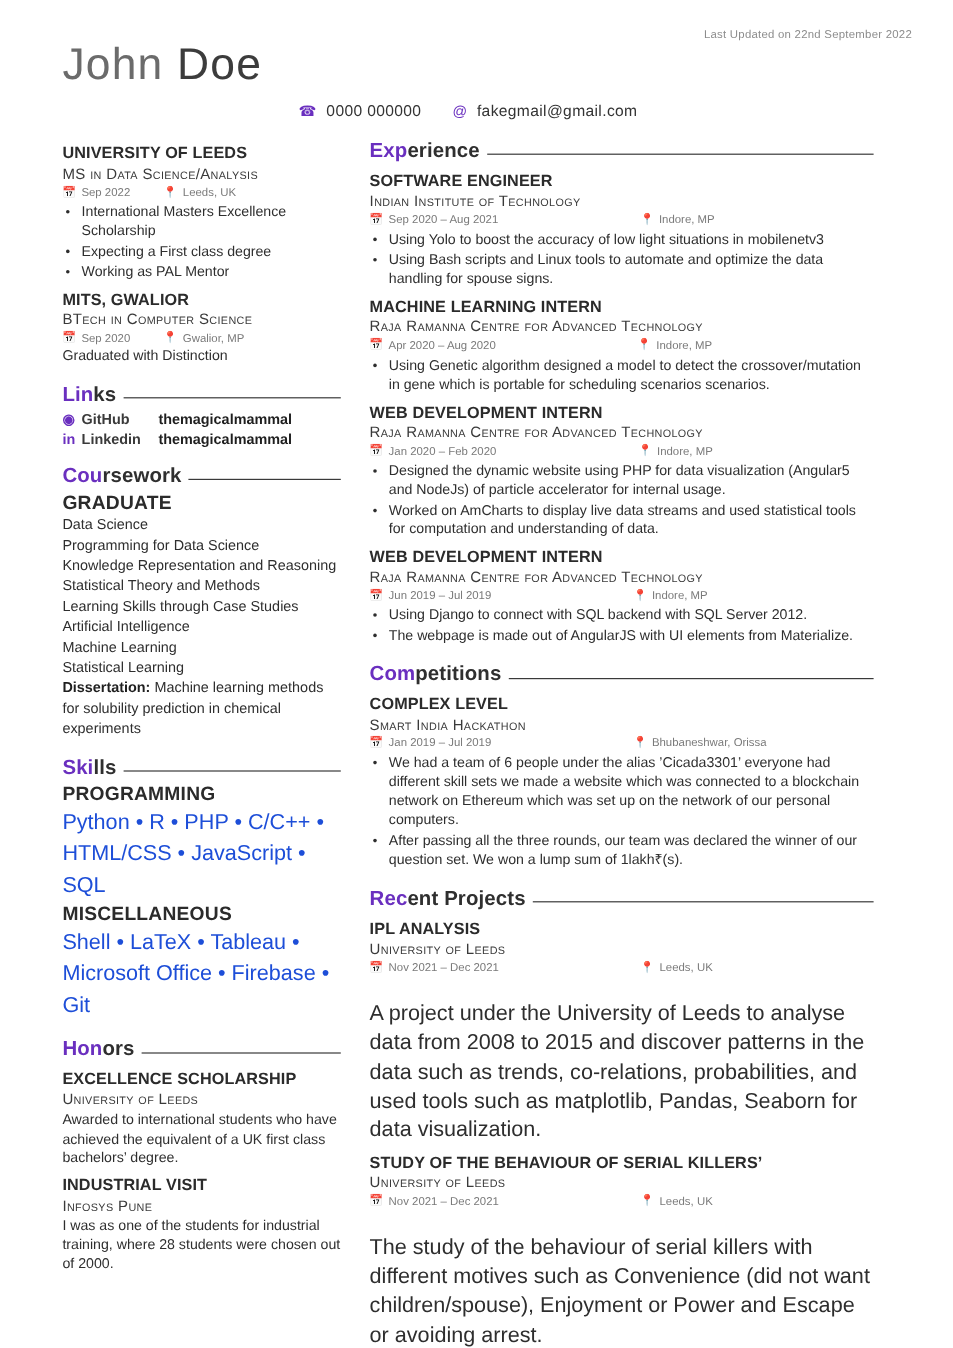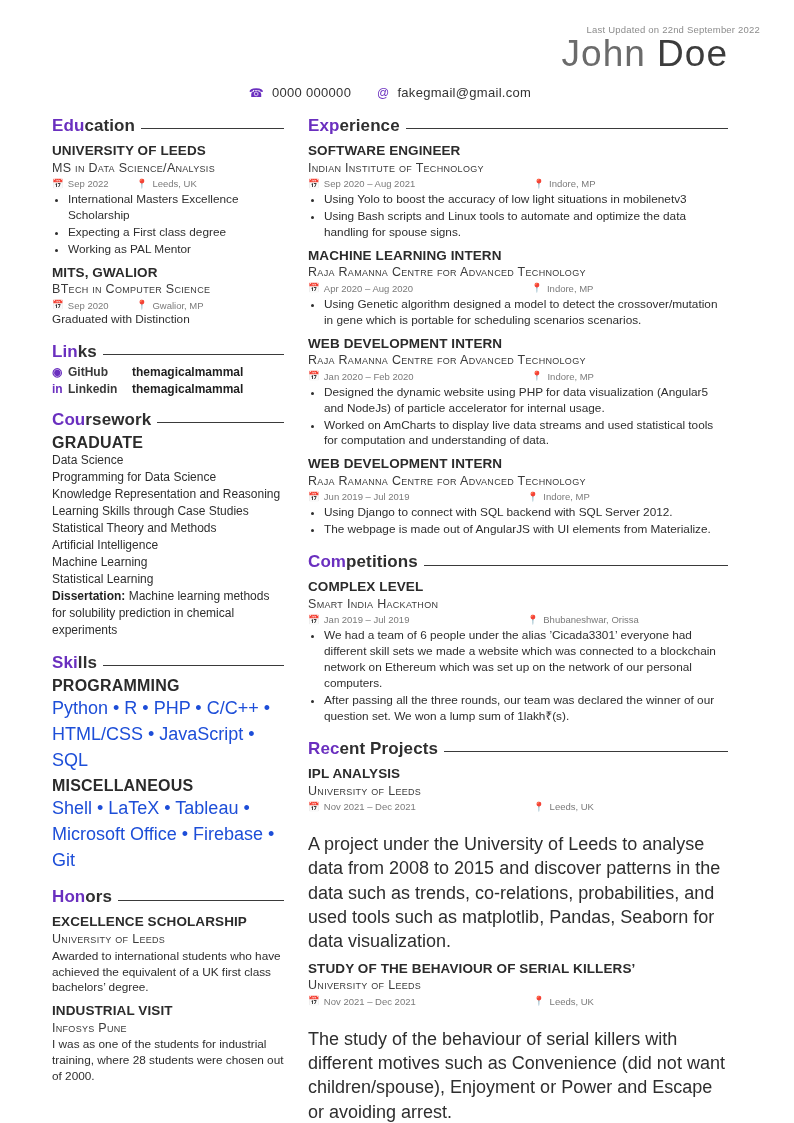--- a/index.html
+++ b/index.html
@@ -26,21 +26,21 @@
   
   .last-updated {
     position: absolute;
     top: 24px;
     right: 20px;
     font-size: 9.5px;
     color: #8c8c8c;
     letter-spacing: 0.2px;
   }
   .name {
-    text-align: right;
+    text-align: left;
     font-size: 37px;
     font-weight: 300;
     letter-spacing: 1px;
     color: #4f4f4f;
     margin-top: 14px;
     line-height: 1.1;
   }
   .name .first { color: #6b6b6b; font-weight: 300; }
   .name .last { color: #3c3c3c; font-weight: 500; }
 
@@ -196,24 +196,20 @@
     <span>0000 000000</span>
     <span class="sep"></span>
     <span class="ic">@</span>
     <span>fakegmail@gmail.com</span>
   </div>
 
   <div class="cols">
 
     <div class="col-left">
 
-      <div class="sec-head">
-        <div class="sec-title"><span class="hl">Edu</span><span>cation</span></div>
-        <div class="sec-rule"></div>
-      </div>
 
       <div class="entry">
         <div class="e-title">UNIVERSITY OF LEEDS</div>
         <div class="e-sub">MS in Data Science/Analysis</div>
         <div class="e-meta">
           <span class="m-date">
               <span class="gi">📅</span>
               <span>Sep 2022</span>
             </span>
           <span class="m-loc">
@@ -260,22 +256,22 @@
       </div>
 
       <div class="sec-head">
         <div class="sec-title"><span class="hl">Cou</span><span>rsework</span></div>
         <div class="sec-rule"></div>
       </div>
       <div class="sub-head">GRADUATE</div>
       <div class="course-line">Data Science</div>
       <div class="course-line">Programming for Data Science</div>
       <div class="course-line">Knowledge Representation and Reasoning</div>
+      <div class="course-line">Statistical Theory and Methods</div>
       <div class="course-line">Learning Skills through Case Studies</div>
-      <div class="course-line">Statistical Theory and Methods</div>
       <div class="course-line">Artificial Intelligence</div>
       <div class="course-line">Machine Learning</div>
       <div class="course-line">Statistical Learning</div>
       <div class="course-line"><b>Dissertation:</b> <span>Machine learning methods for solubility prediction in chemical experiments</span></div>
 
       <div class="sec-head">
         <div class="sec-title"><span class="hl">Ski</span><span>lls</span></div>
         <div class="sec-rule"></div>
       </div>
       <div class="sub-head">PROGRAMMING</div>

